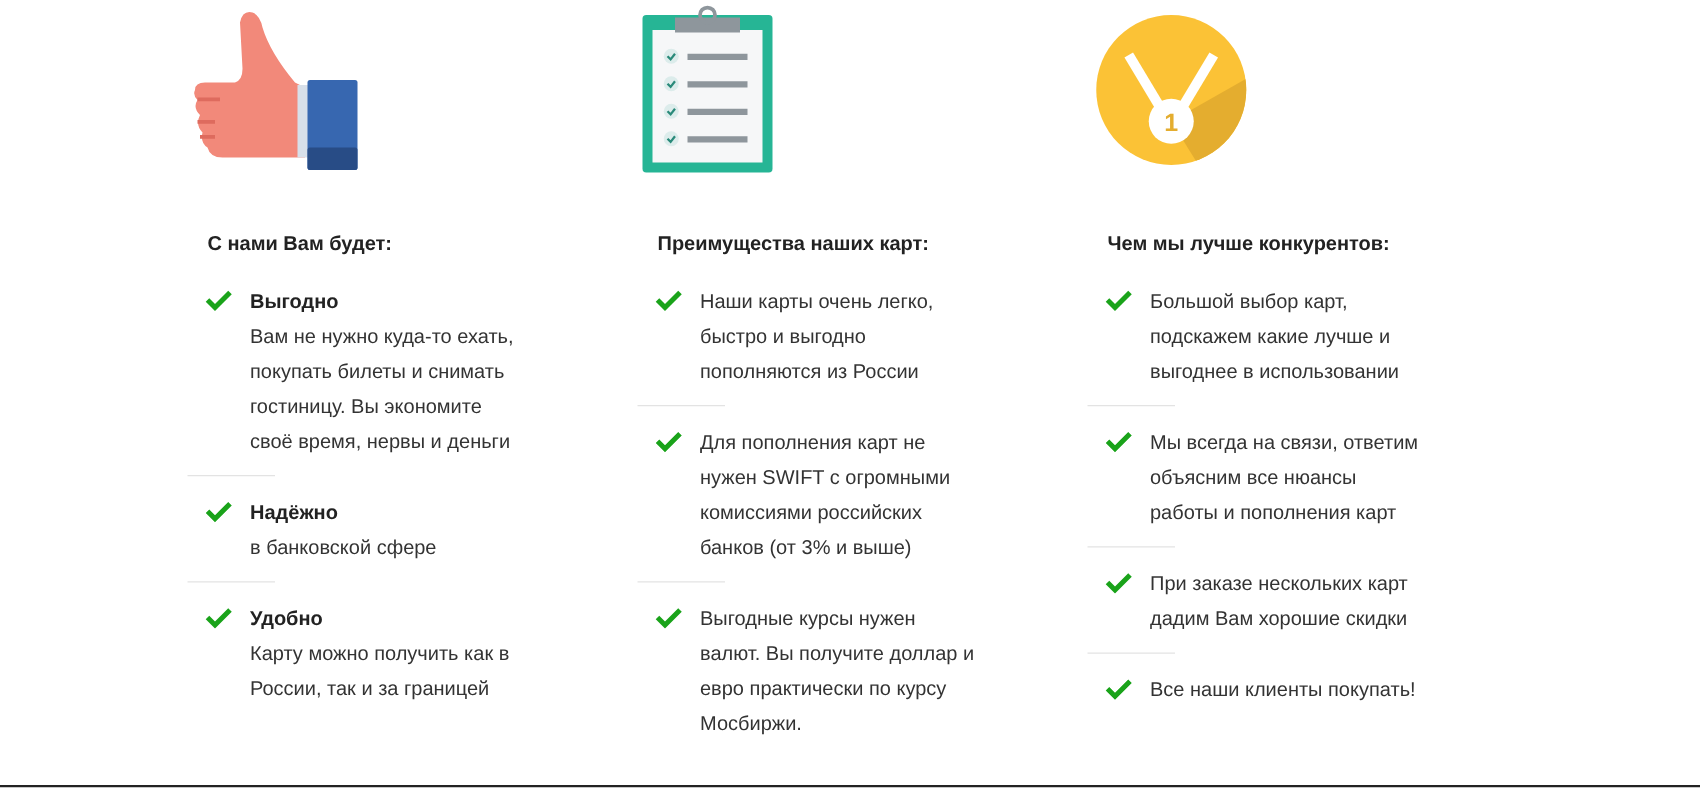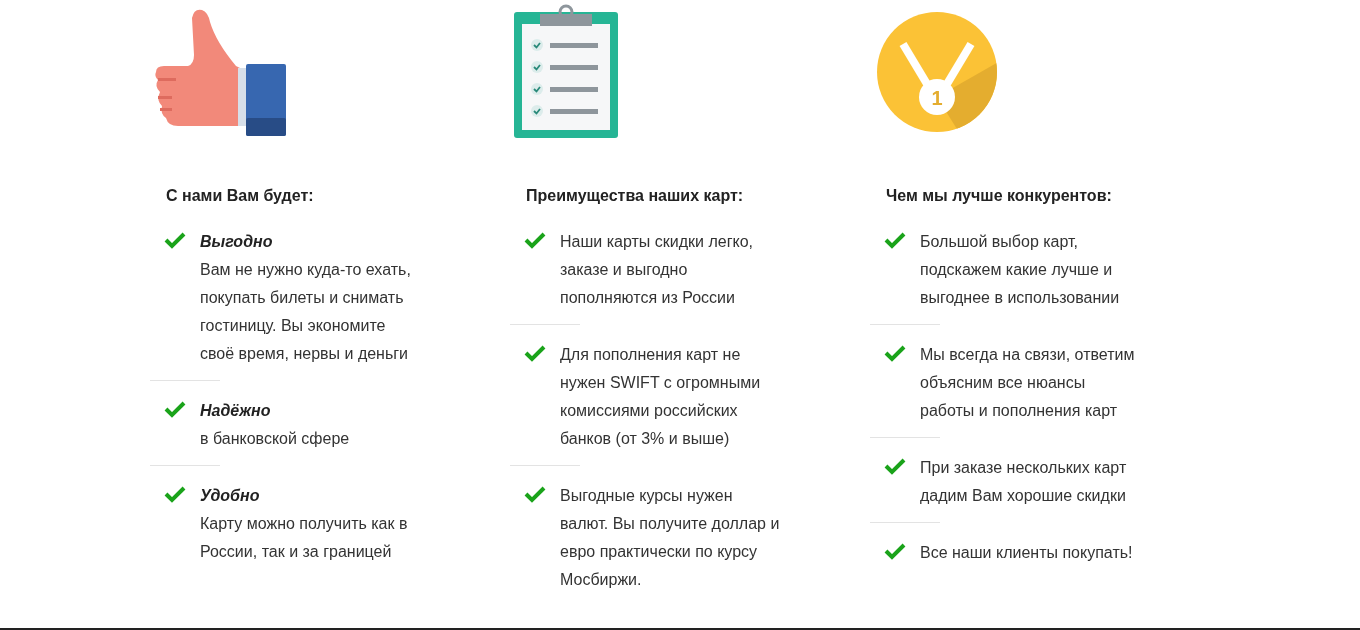--- a/index.html
+++ b/index.html
@@ -12,21 +12,21 @@
   .col-1 { left: 510px; }
   .col-2 { left: 870px; }
   .icon-wrap { position: absolute; top: 0; left: 0; height: 150px; width: 160px; }
   .heading {
     position: absolute; top: 185px; left: 16px; font-weight: bold; font-size: 16px; line-height: 22px;
     color: #222222; white-space: nowrap;
   }
   .list { position: absolute; top: 228px; left: 0; width: 320px; }
   .item { position: relative; padding-left: 50px; }
   .item .check { position: absolute; left: 14px; top: 3px; width: 22px; height: 18px; }
-  .item .title { font-weight: bold; font-size: 16px; line-height: 28px; color: #222; font-style: italic; }
+  .item .title { font-weight: bold; font-size: 16px; line-height: 28px; color: #222; }
   .item .text { font-size: 16px; line-height: 28px; color: #333; }
   .divider { width: 70px; height: 1px; background: #e3e3e3; margin: 12px 0 16px 0; }
   .bottom-line { position: absolute; left: 0; top: 628px; width: 1360px; height: 2px; background: #222; }
 </style>
 </head>
 <body>
 
 <section class="col col-0">
   <div class="icon-wrap">
     <svg width="160" height="150" viewBox="0 0 160 150">
@@ -93,22 +93,22 @@
         <rect x="40" y="109" width="48" height="5" fill="#8e969c"></rect>
       </g>
     </svg>
   </div>
   <div class="heading">Преимущества наших карт:</div>
   <div class="list">
     <div class="item">
       <svg class="check" viewBox="0 0 22 18">
           <path d="M2 9 L8 15 L20 3" stroke="#1aa31a" stroke-width="4" fill="none"></path>
         </svg>
-      <div class="text">Наши карты скидки легко,</div>
-      <div class="text">заказе и выгодно</div>
+      <div class="text">Наши карты очень легко,</div>
+      <div class="text">быстро и выгодно</div>
       <div class="text">пополняются из России</div>
     </div>
     <div class="divider"></div>
     <div class="item">
       <svg class="check" viewBox="0 0 22 18">
           <path d="M2 9 L8 15 L20 3" stroke="#1aa31a" stroke-width="4" fill="none"></path>
         </svg>
       <div class="text">Для пополнения карт не</div>
       <div class="text">нужен SWIFT с огромными</div>
       <div class="text">комиссиями российских</div>

